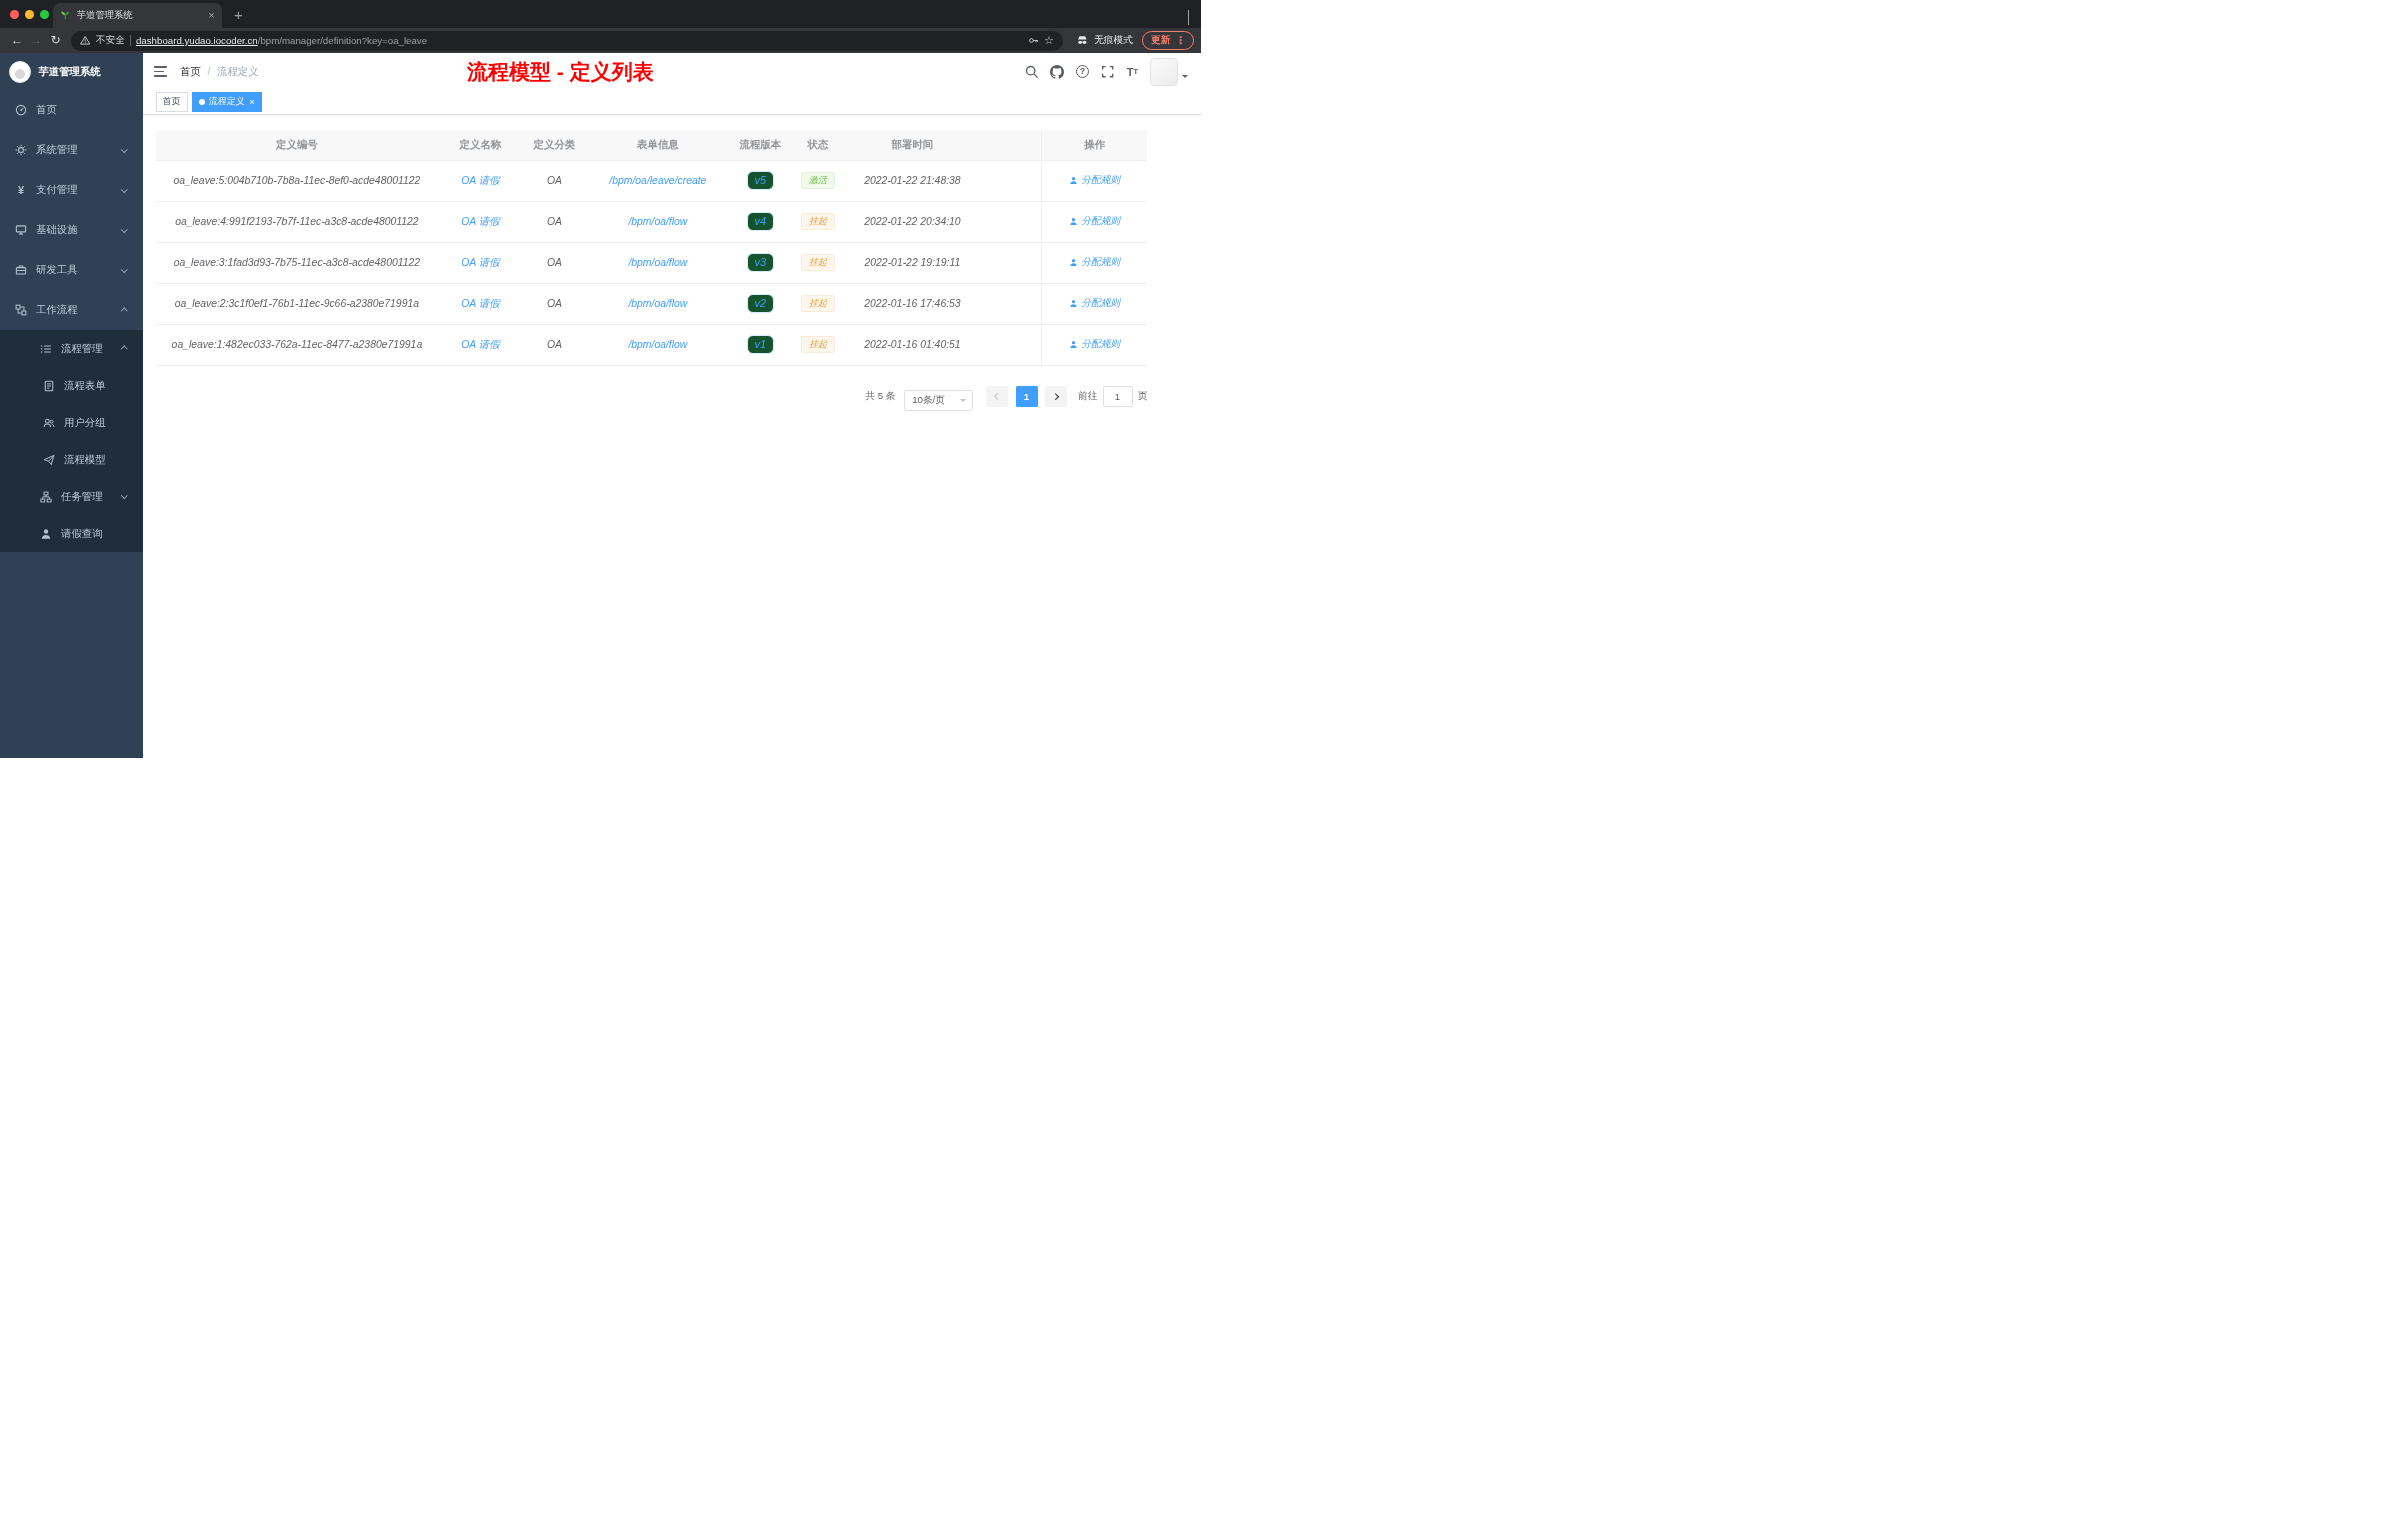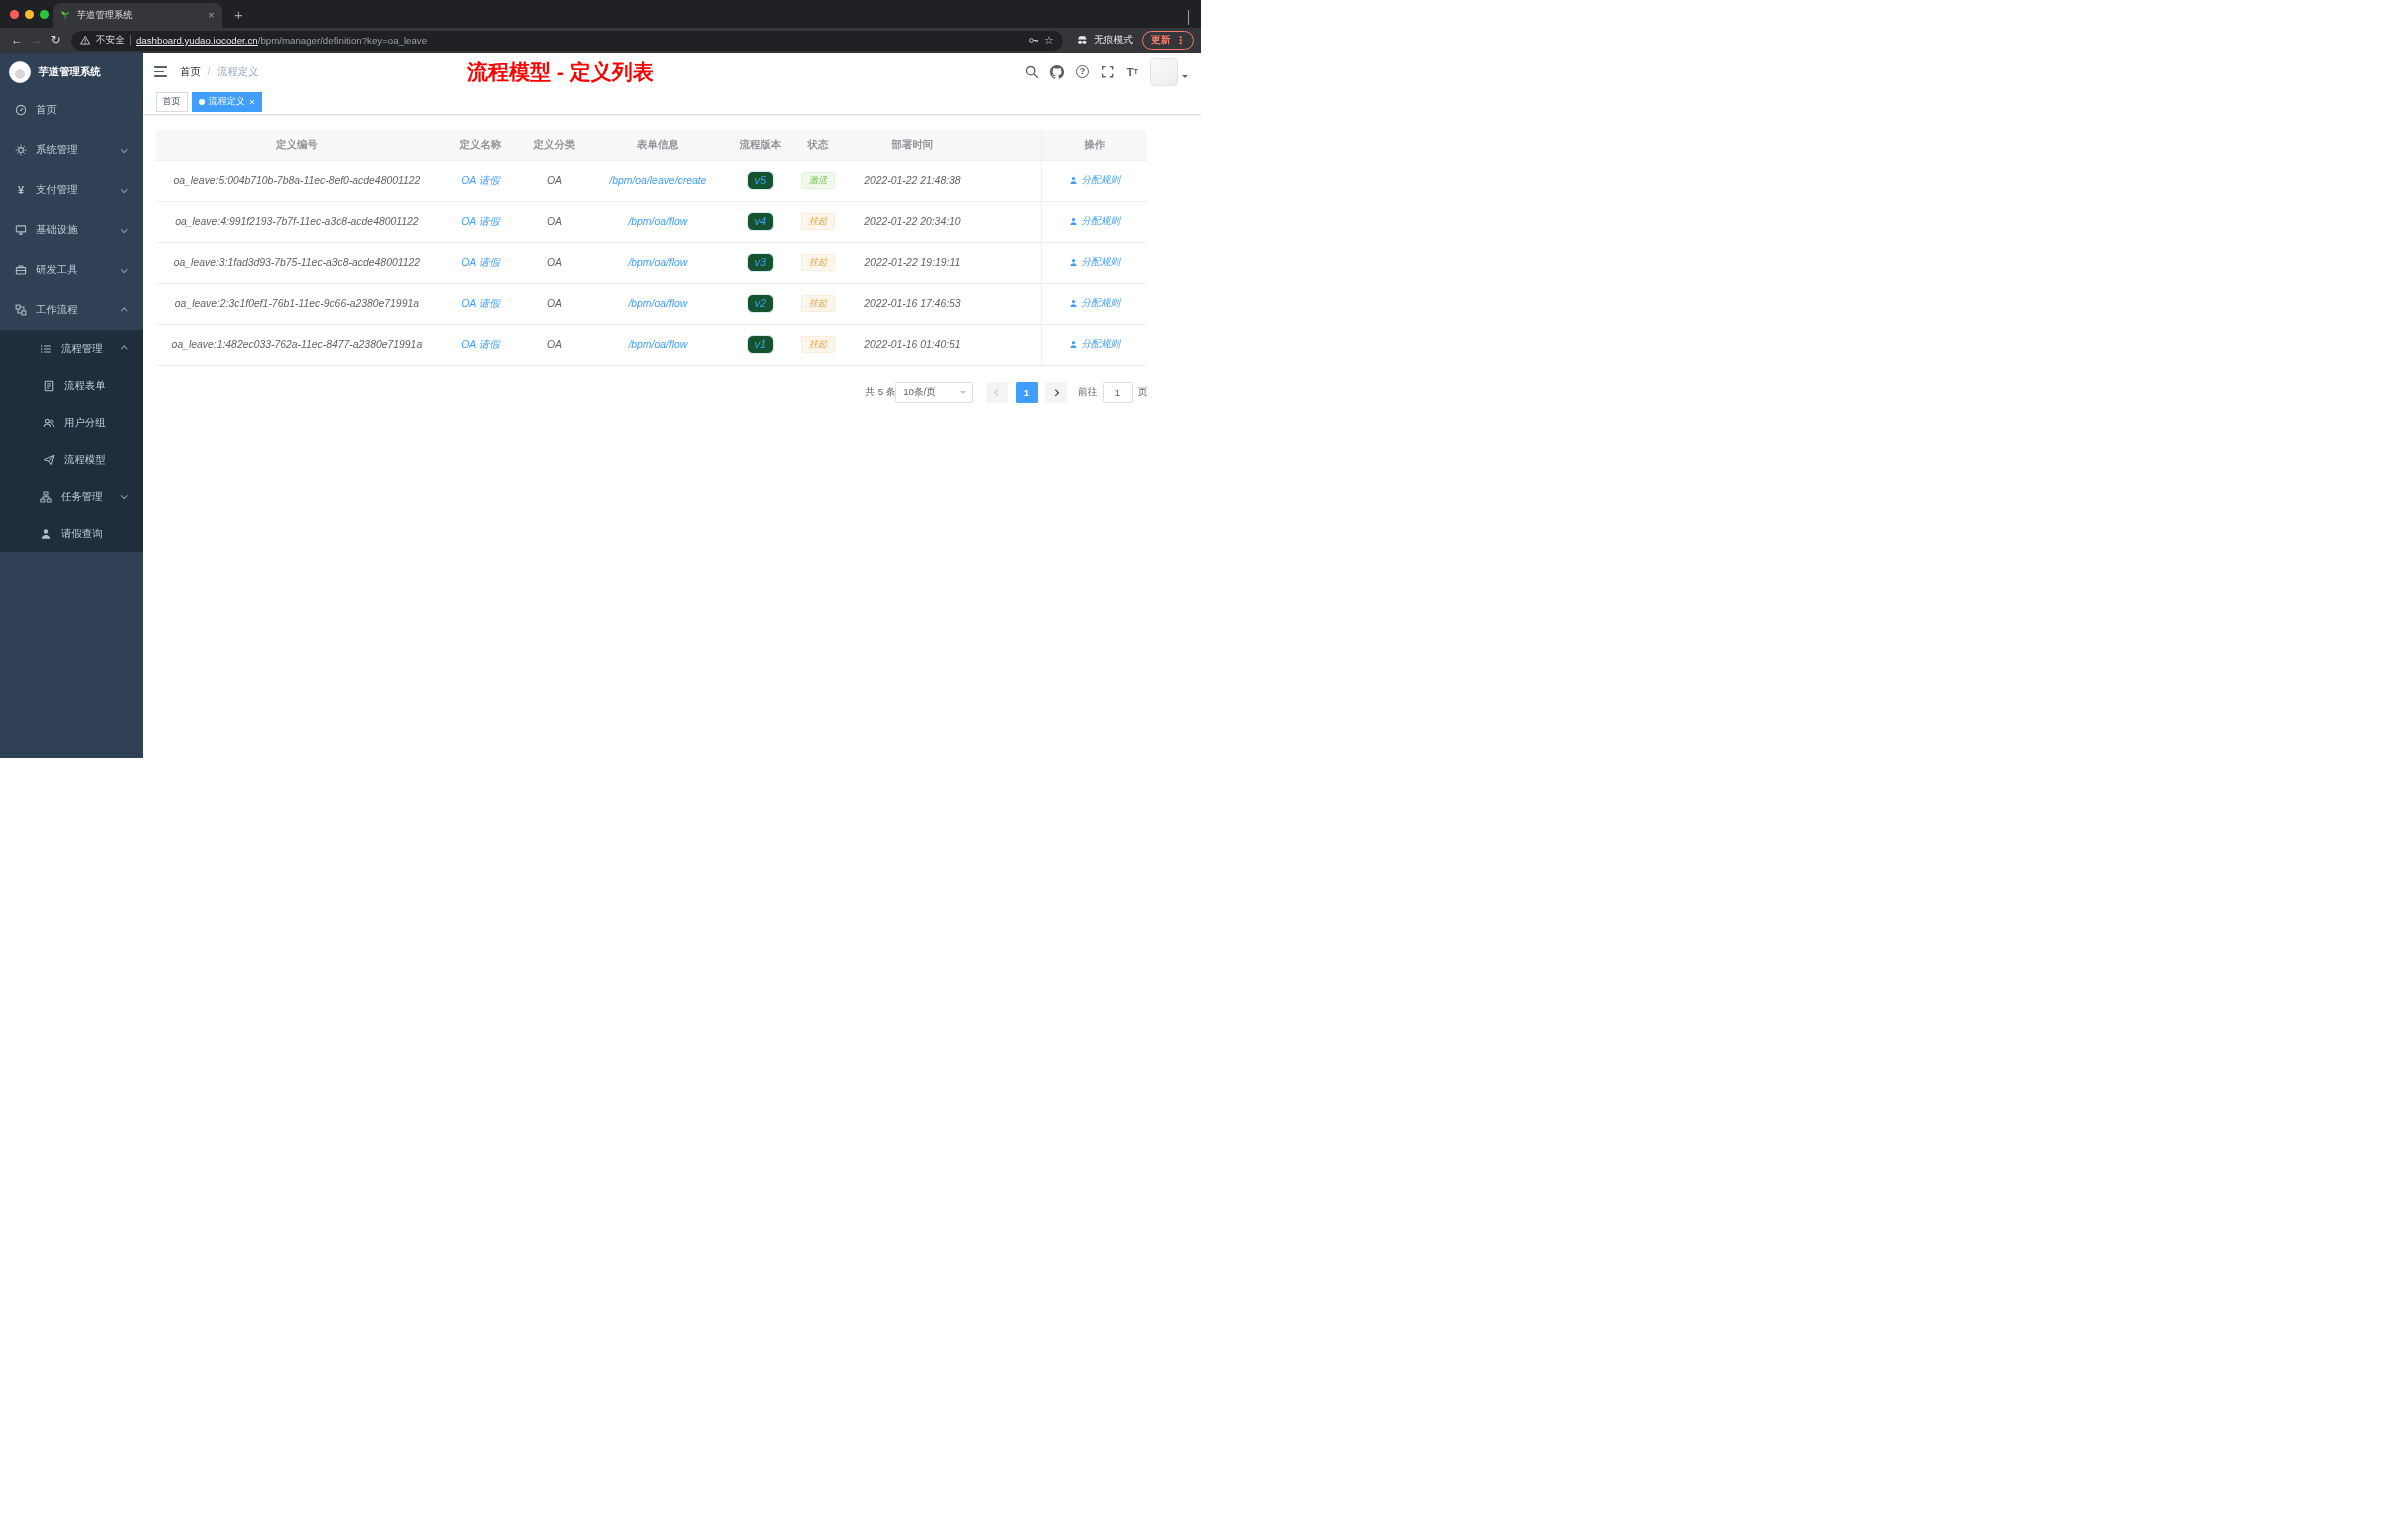--- a/index.html
+++ b/index.html
@@ -99,23 +99,23 @@
   .ver-tag { display:inline-block; background:#14532d; border:0.7px solid #d9ecff; color:#409eff;
     border-radius:6px; padding:1.5px 6.7px; font-size:11px; line-height:1.3; }
   .status-tag { display:inline-block; border-radius:2.2px; padding:1.5px 7.4px; font-size:9px; line-height:1.3; }
   .tag-success { background:#f0f9eb; border:0.7px solid #e1f3d8; color:#67c23a; }
   .tag-warning { background:#fdf6ec; border:0.7px solid #faecd8; color:#e6a23c; }
   .action-link { display:inline-flex; align-items:center; gap:3px; color:#409eff; font-size:9.7px; cursor:pointer; }
 
   
   .pagination { width:991px; margin-top:16.3px; display:flex; justify-content:flex-end; align-items:center;
     color:#606266; font-size:9.7px; }
-  .pg-total { }
-  .page-select { width:78px; height:21px; border:0.7px solid #dcdfe6; border-radius:2.2px; background:#fff;
-    display:flex; align-items:center; justify-content:space-between; padding:0 6.7px; margin-right:9px; cursor:pointer; }
+  .pg-total { margin-right:9px; }
+  .page-select { width:69px; height:21px; border:0.7px solid #dcdfe6; border-radius:2.2px; background:#fff;
+    display:flex; align-items:center; justify-content:space-between; padding:0 6.7px; margin-right:9px; cursor:pointer;margin-top:8px; }
   .sel-caret { width:0; height:0; border:3px solid transparent; border-top-color:#c0c4cc; margin-top:3px; }
   .pg-btn { min-width:22px; height:21px; background:#f4f4f5; border-radius:1.5px; margin:0 3.7px;
     display:flex; align-items:center; justify-content:center; cursor:pointer; }
   .pchev { width:5.2px; height:5.2px; border-left:1.1px solid #303133; border-bottom:1.1px solid #303133; }
   .pchev.left { transform:rotate(45deg); }
   .pchev.right { transform:rotate(-135deg); }
   .pg-btn.disabled .pchev { border-color:#c0c4cc; }
   .pg-num { min-width:22px; height:21px; border-radius:1.5px; margin:0 3.7px; display:flex;
     align-items:center; justify-content:center; cursor:pointer; }
   .pg-num.active { background:#409eff; color:#fff; font-weight:bold; }

